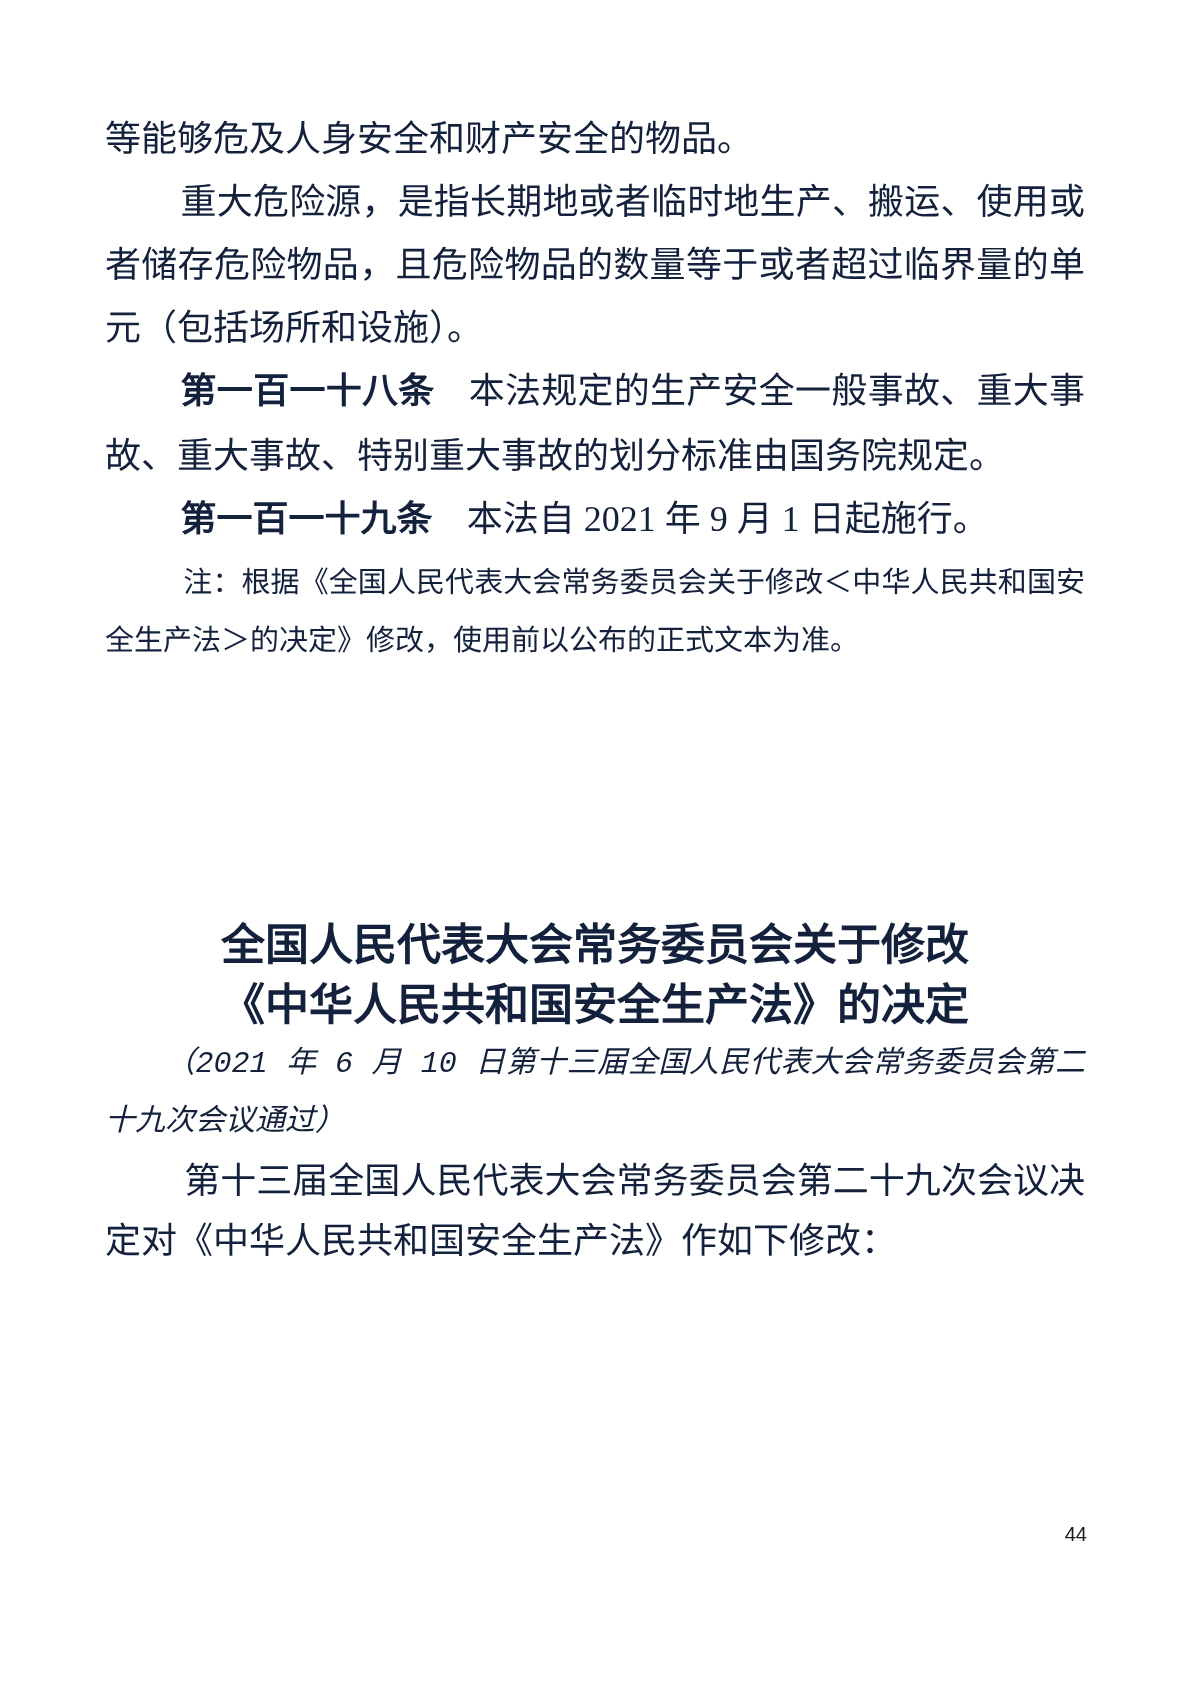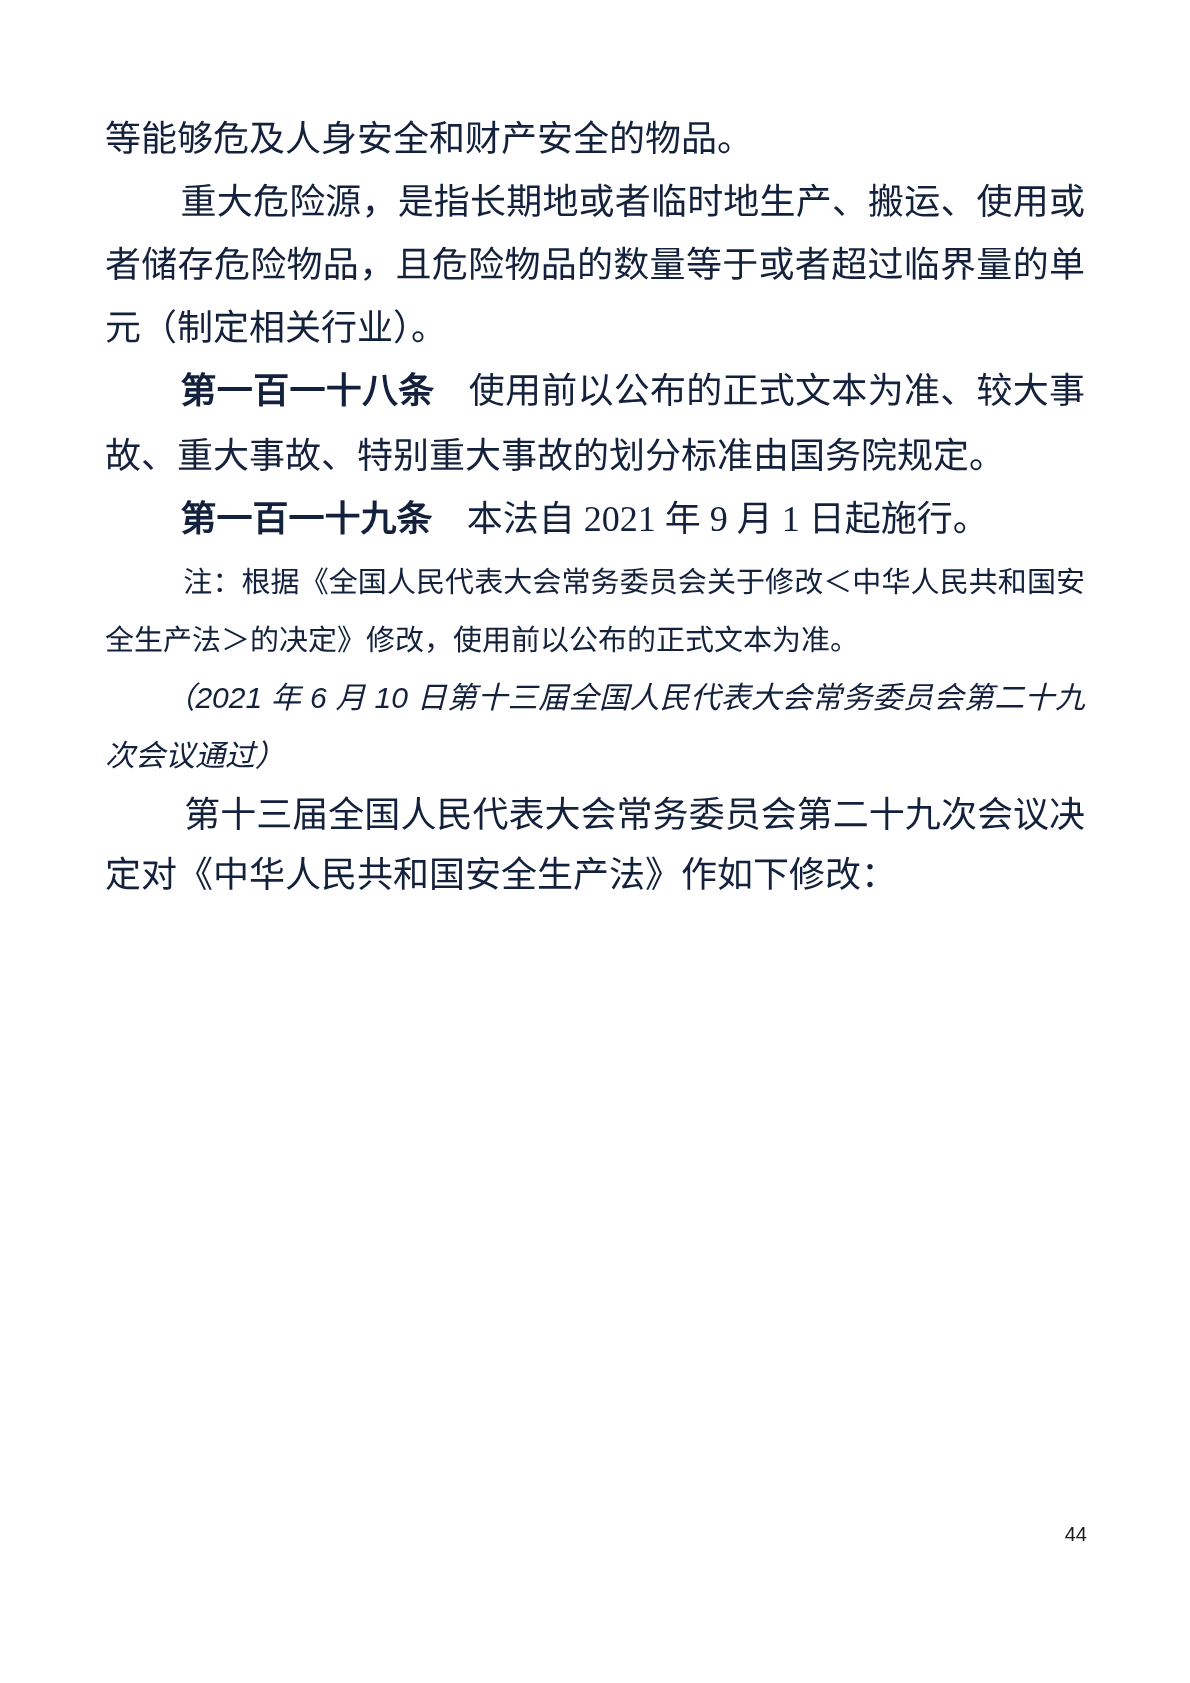--- a/index.html
+++ b/index.html
@@ -51,21 +51,21 @@
     font-family:"Liberation Sans","DejaVu Sans",sans-serif;
     font-weight:700;
     font-size:44px;
     line-height:60px;
     text-align:center;
     color:var(--ink);
   }
   .title-line{display:block;}
   .meeting{
     margin-top:23px;
-    font-family:Liberation Sans, sans-serif;
+    font-family:Liberation Mono, monospace;
     font-style:italic;
     font-size:30px;
     line-height:58px;
     text-align:justify;
     text-justify:inter-character;
     word-break:break-all;
     text-indent:2em;
     color:var(--ink);
   }
   .decision-open{
@@ -90,31 +90,35 @@
   }
 </style>
 </head>
 <body>
 
 <div class="page">
 
   <div class="law-section">
     <p class="para no-indent">等能够危及人身安全和财产安全的物品。</p>
 
-    <p class="para">重大危险源，是指长期地或者临时地生产、搬运、使用或者储存危险物品，且危险物品的数量等于或者超过临界量的单元（制定相关行业）。</p>
+    <p class="para">重大危险源，是指长期地或者临时地生产、搬运、使用或者储存危险物品，且危险物品的数量等于或者超过临界量的单元（包括场所和设施）。</p>
 
-    <p class="para"><span class="article-no">第一百一十八条</span><span>使用前以公布的正式文本为准、较大事故、重大事故、特别重大事故的划分标准由国务院规定。</span></p>
+    <p class="para"><span class="article-no">第一百一十八条</span><span>本法规定的生产安全一般事故、重大事故、重大事故、特别重大事故的划分标准由国务院规定。</span></p>
 
 
     <p class="para"><span class="article-no">第一百一十九条</span><span>本法自 2021 年 9 月 1 日起施行。</span></p>
 
     <p class="note">注：根据《全国人民代表大会常务委员会关于修改＜中华人民共和国安全生产法＞的决定》修改，使用前以公布的正式文本为准。</p>
   </div>
 
   <div class="decision-section">
+    <h1 class="decision-title">
+      <span class="title-line">全国人民代表大会常务委员会关于修改</span>
+      <span class="title-line">《中华人民共和国安全生产法》的决定</span>
+    </h1>
 
     <p class="meeting">（2021 年 6 月 10 日第十三届全国人民代表大会常务委员会第二十九次会议通过）</p>
 
     <p class="decision-open">第十三届全国人民代表大会常务委员会第二十九次会议决定对《中华人民共和国安全生产法》作如下修改：</p>
   </div>
 
   <div class="page-number">44</div>
 
 </div>
 

